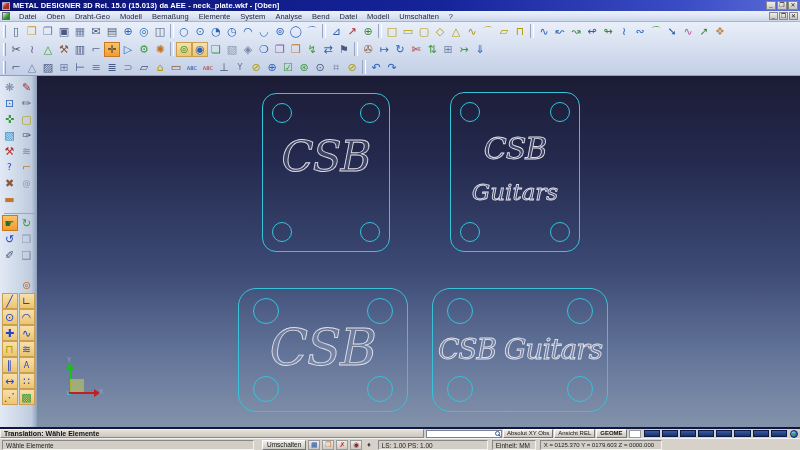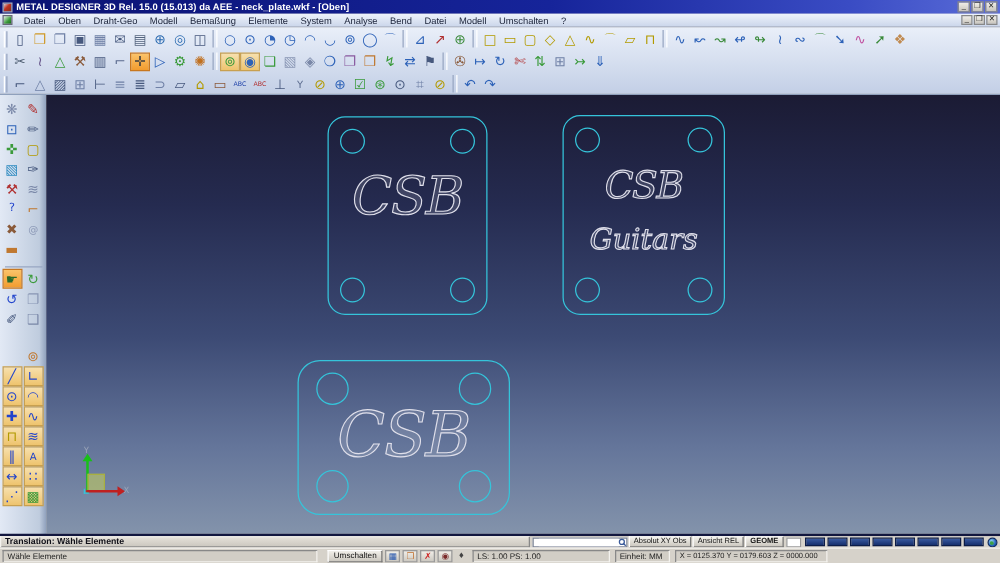--- a/index.html
+++ b/index.html
@@ -337,20 +337,27 @@
     </div>
 
     <div class="plate" style="left:201px; top:212px; width:170px; height:124px; border-radius:18px;">
       <div class="hole" style="left:14px; top:9px; width:26px; height:26px;"></div>
       <div class="hole" style="right:14px; top:9px; width:26px; height:26px;"></div>
       <div class="hole" style="left:14px; bottom:9px; width:26px; height:26px;"></div>
       <div class="hole" style="right:14px; bottom:9px; width:26px; height:26px;"></div>
       <div class="engrave" style="top:30px; font-size:50px;">CSB</div>
     </div>
 
+    <div class="plate" style="left:395px; top:212px; width:176px; height:124px; border-radius:18px;">
+      <div class="hole" style="left:14px; top:9px; width:26px; height:26px;"></div>
+      <div class="hole" style="right:14px; top:9px; width:26px; height:26px;"></div>
+      <div class="hole" style="left:14px; bottom:9px; width:26px; height:26px;"></div>
+      <div class="hole" style="right:14px; bottom:9px; width:26px; height:26px;"></div>
+      <div class="engrave" style="top:44px; font-size:28px;">CSB Guitars</div>
+    </div>
 
     <div class="triad">
       <div class="axis-label ly">Y</div>
       <div class="axis-y-head"></div>
       <div class="axis-y"></div>
       <div class="axis-square"></div>
       <div class="axis-x"></div>
       <div class="axis-x-head"></div>
       <div class="axis-origin"></div>
       <div class="axis-label lx">X</div>

